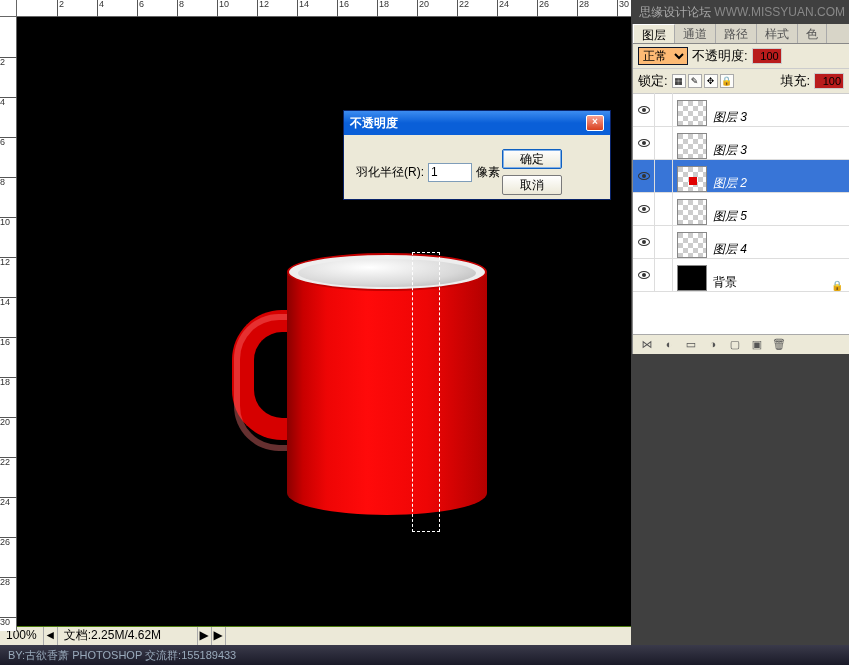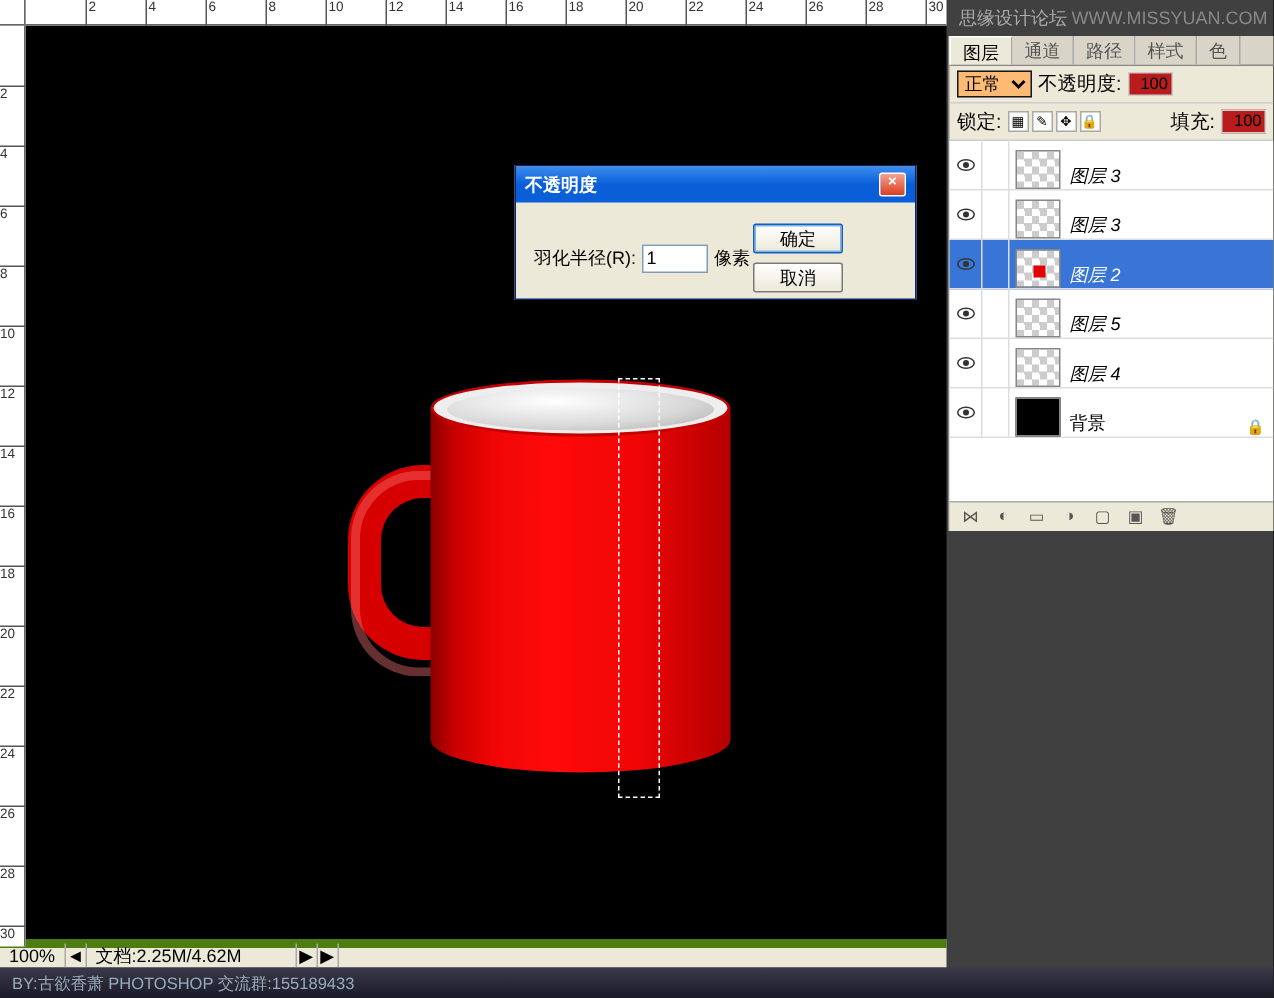--- a/index.html
+++ b/index.html
@@ -46,21 +46,21 @@
 .eye::after{content:"";position:absolute;left:3px;top:1px;width:4px;height:4px;background:#333;border-radius:50%}
 .link-col{width:18px;height:33px;border-right:1px solid #ddd}
 .thumb{width:30px;height:26px;margin:0 4px;border:1px solid #888;background:repeating-conic-gradient(#fff 0 25%,#ccc 0 50%) 0 0/10px 10px;position:relative}
 .thumb.black{background:#000}
 .thumb .red-dot{position:absolute;left:11px;top:10px;width:8px;height:8px;background:#e00000}
 .layer-name{flex:1;padding-left:2px;font-style:italic}
 .layer-name.bg{font-style:normal}
 .layer-lock{width:12px;margin-right:6px;font-size:10px}
 .panel-footer{height:20px;background:#ece9d8;border-top:1px solid #aaa;display:flex;align-items:center;gap:6px;padding:0 6px}
 .panel-footer span{width:16px;height:14px;text-align:center;font-size:11px;color:#555}
-.statusbar{position:absolute;bottom:20px;left:0;width:631px;height:19px;background:#ece9d8;border-top:6px solid #4d7c0f;display:flex;align-items:center;font-size:11px}
+.statusbar{position:absolute;bottom:20px;left:0;width:631px;height:19px;background:#ece9d8;border-top:1px solid #4d7c0f;display:flex;align-items:flex-start;font-size:11px}
 .statusbar .cell{padding:0 6px;border-right:1px solid #aaa;height:19px;line-height:17px}
 .statusbar .arrow{width:14px;text-align:center;border-right:1px solid #aaa;height:19px;line-height:17px}
 .credit{position:absolute;bottom:0;left:0;width:849px;height:20px;background:linear-gradient(180deg,#3a3a4a,#1a1a28);color:#9ab;font-size:11px;text-align:left;padding:3px 8px}
 </style>
 </head>
 <body>
 
 <div class="watermark-top">
   <span class="forum">思缘设计论坛</span>
   <span>WWW.MISSYUAN.COM</span>

